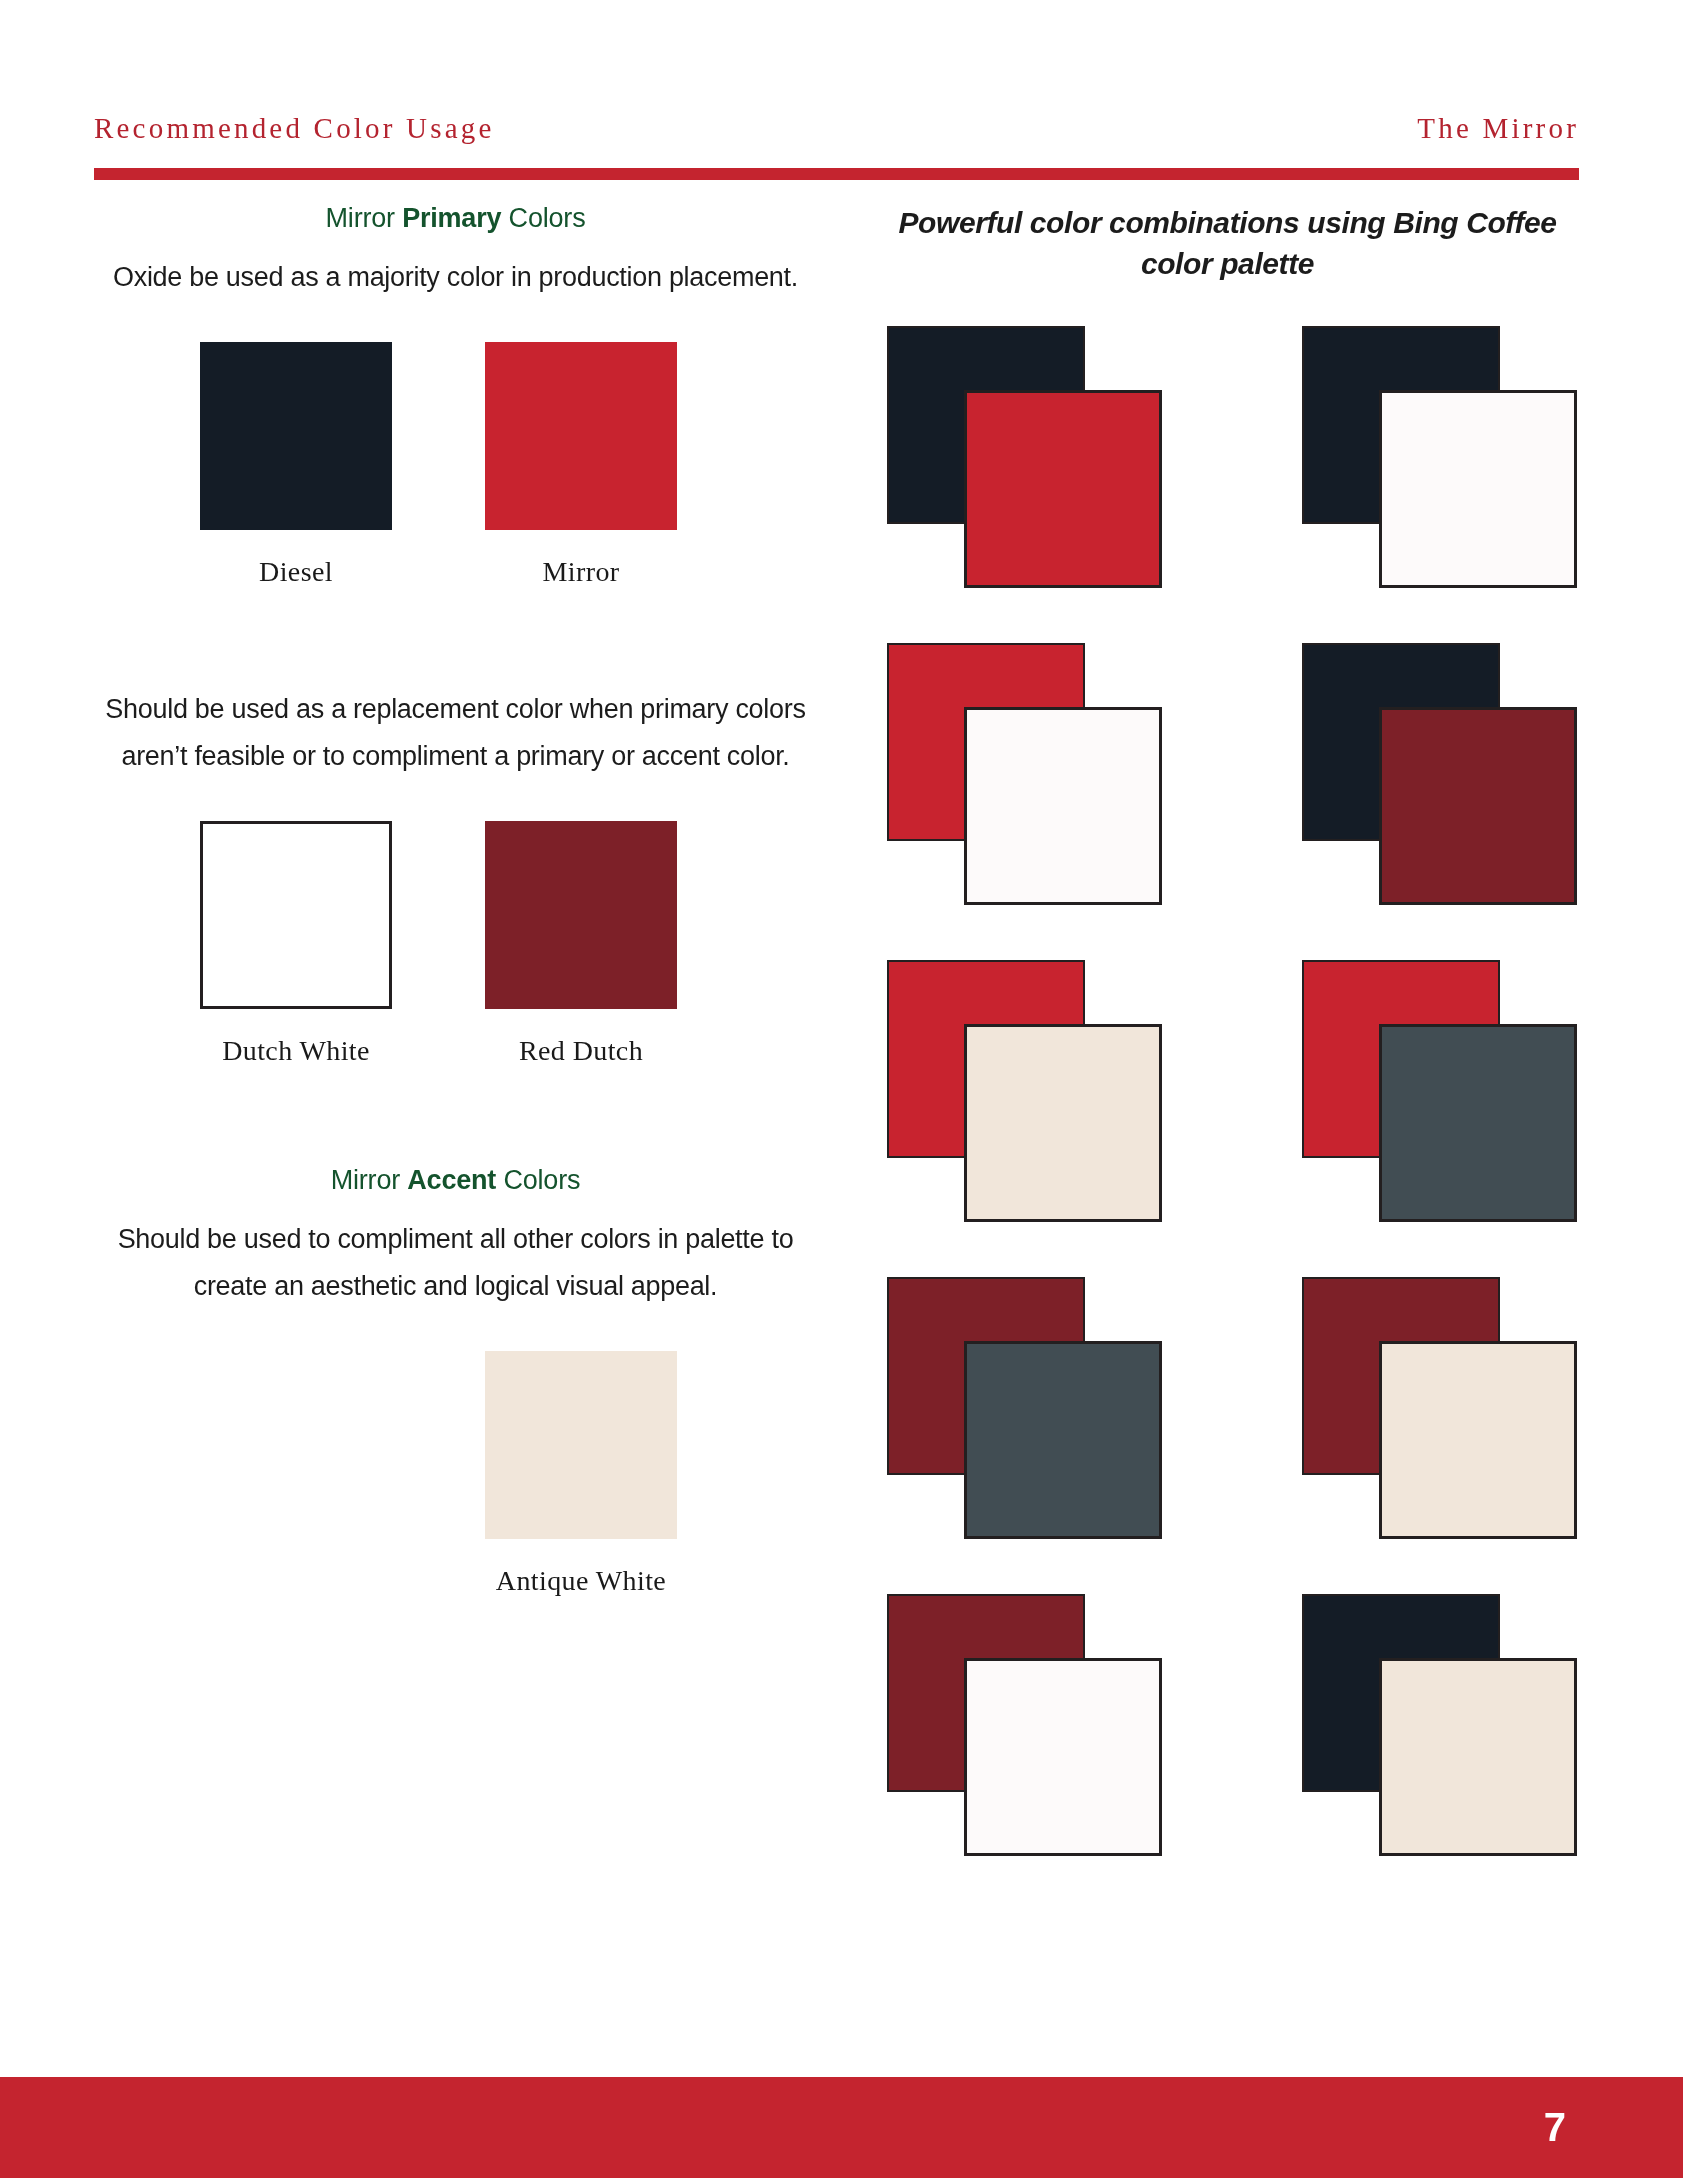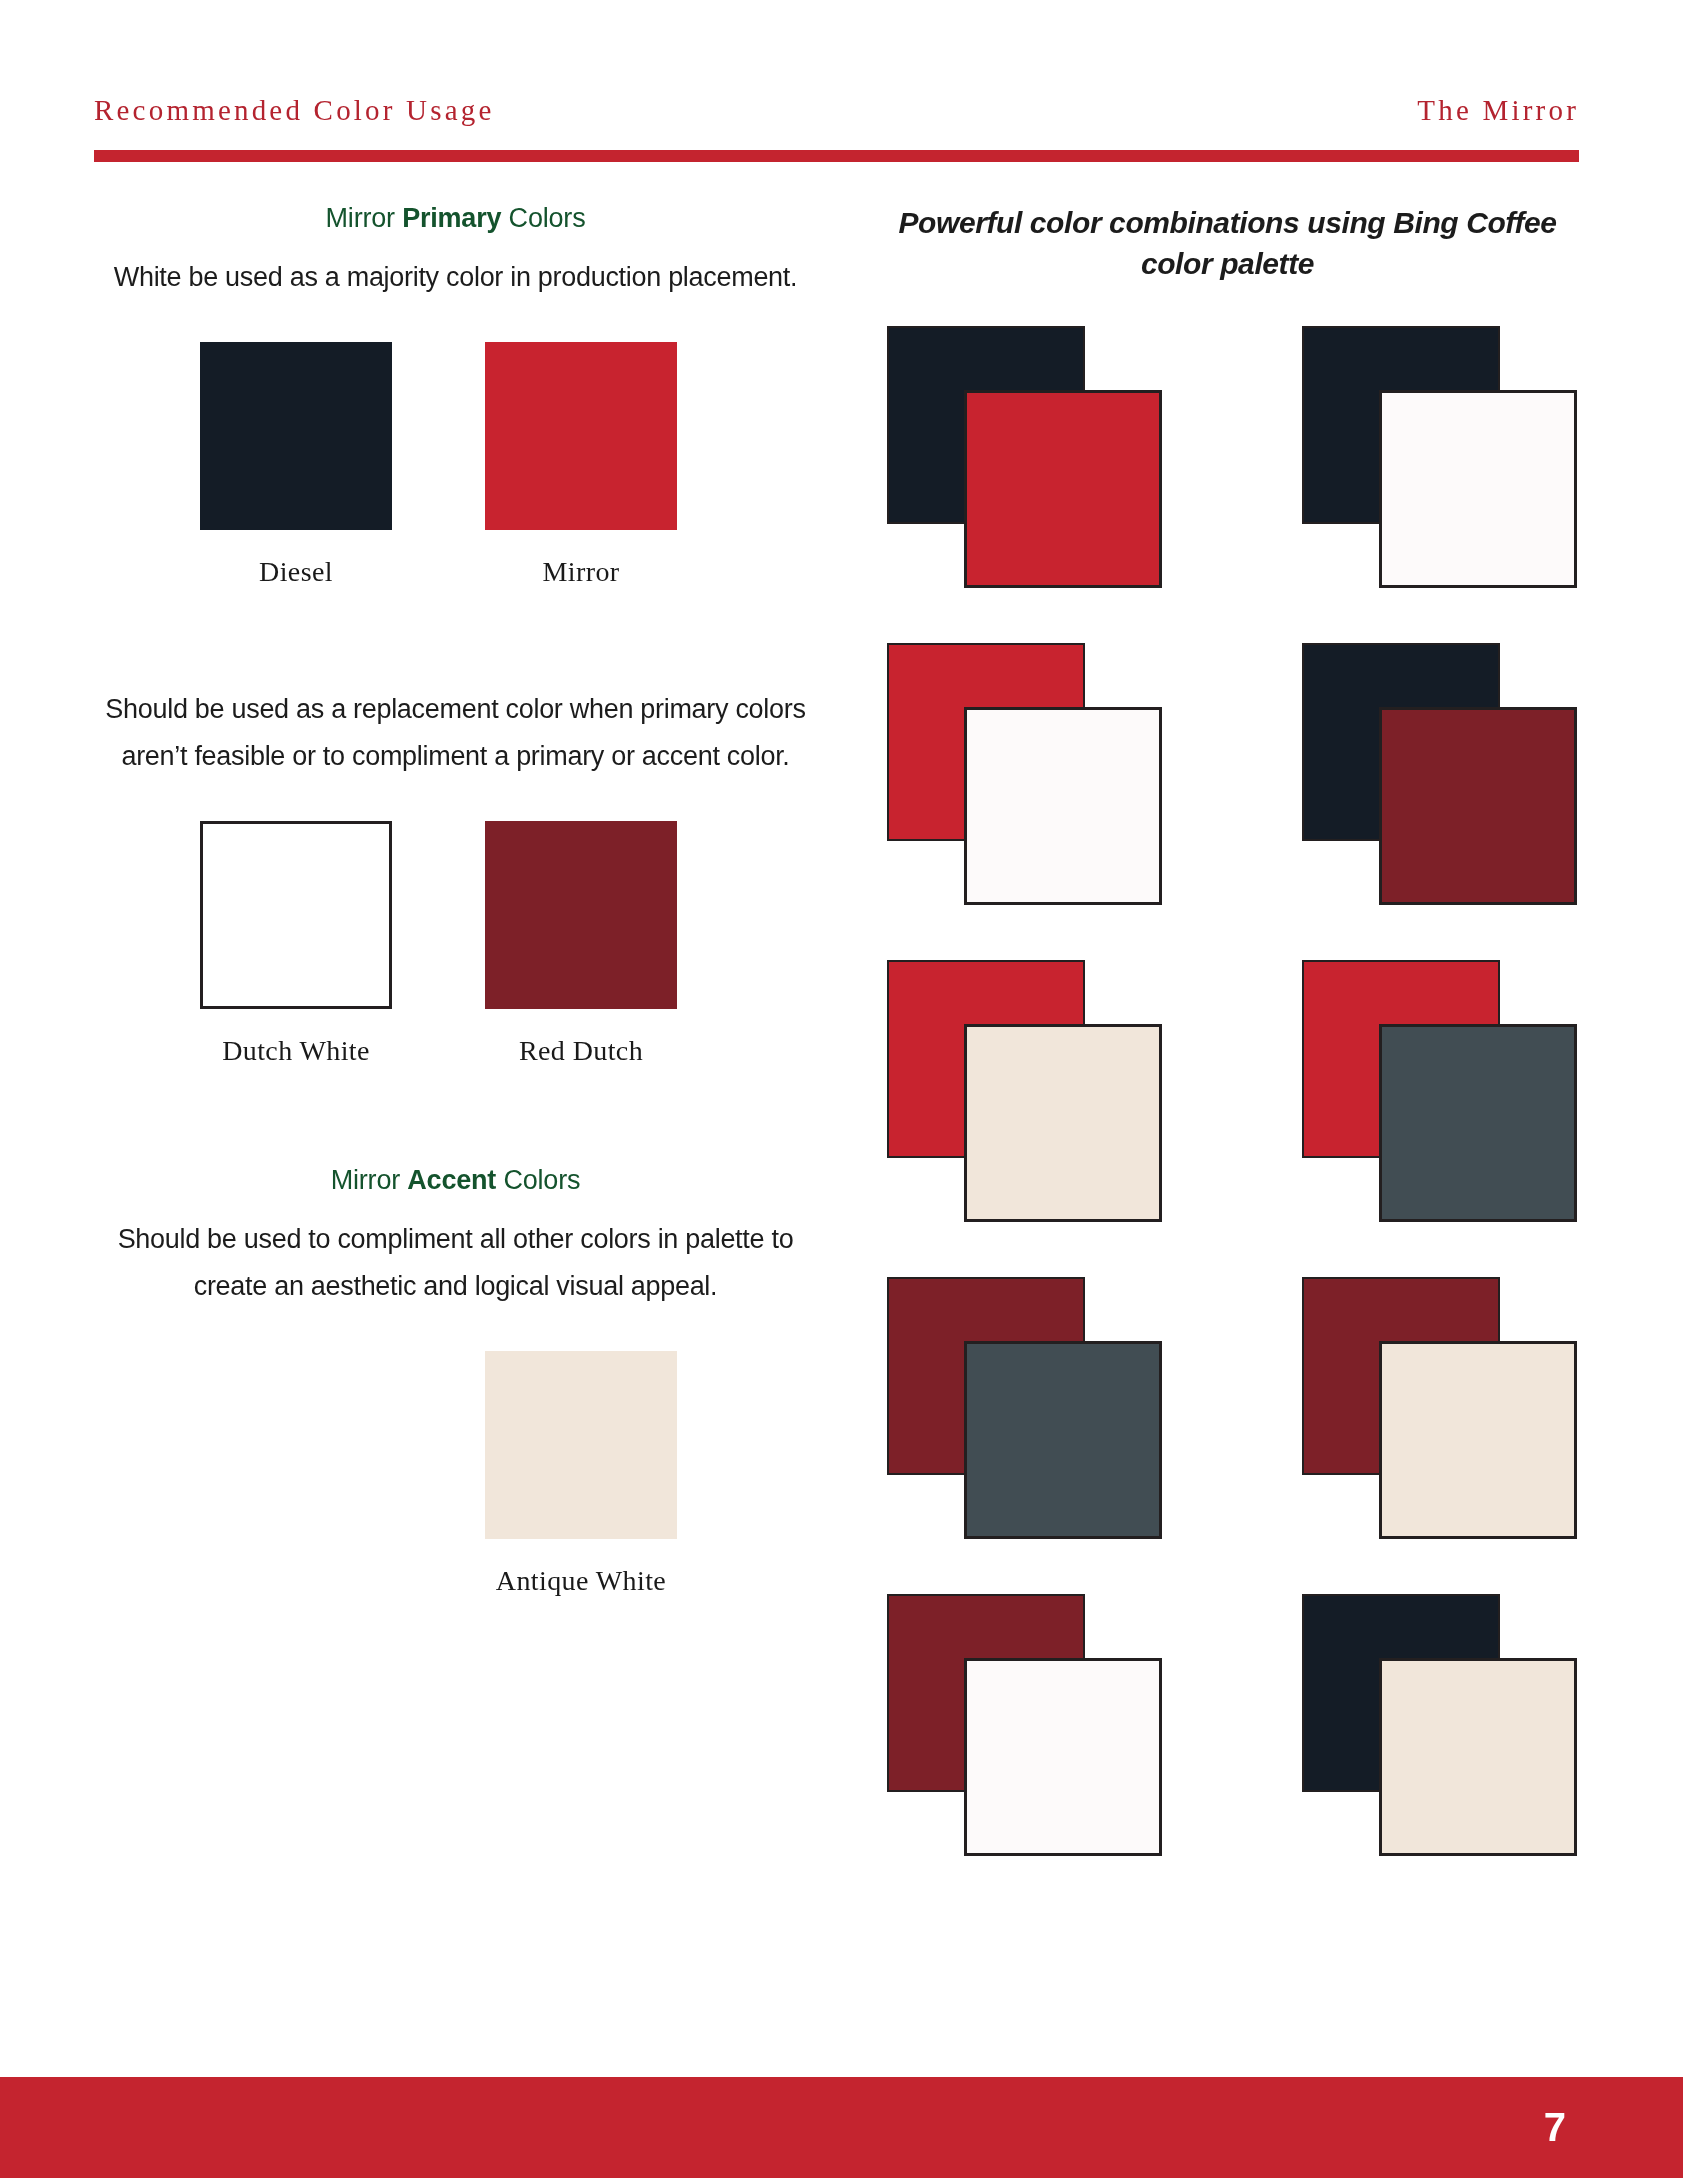--- a/index.html
+++ b/index.html
@@ -12,21 +12,21 @@
     height: 2178px;
     position: relative;
     font-family: "Liberation Sans", sans-serif;
     overflow: hidden;
   }
 
   
   .page-header {
     position: absolute;
     left: 94px;
-    top: 94px;
+    top: 112px;
     width: 1485px;
     height: 69px;
   }
   .header-title-left {
     position: absolute;
     left: 0;
     top: 0;
     font-family: "Liberation Serif", serif;
     font-size: 29px;
     letter-spacing: 3.2px;
@@ -183,21 +183,21 @@
 <div class="page-header">
   <div class="header-title-left">Recommended Color Usage</div>
   <div class="header-title-right">The Mirror</div>
   <div class="header-rule"></div>
 </div>
 
 <div class="left-col">
 
   <div class="swatch-group">
     <div class="group-title"><span>Mirror </span><span class="bold">Primary</span><span> Colors</span></div>
-    <div class="group-desc">White be used as a majority color in production placement.</div>
+    <div class="group-desc">Oxide be used as a majority color in production placement.</div>
     <div class="swatch-row">
       <div class="swatch-cell col1">
         <div class="swatch-box" id="sw-0-0" style="background: rgb(20, 28, 38);"></div>
         <div class="swatch-label">Diesel</div>
       </div>
       <div class="swatch-cell col2">
         <div class="swatch-box" id="sw-0-1" style="background: rgb(200, 35, 47);"></div>
         <div class="swatch-label">Mirror</div>
       </div>
     </div>

